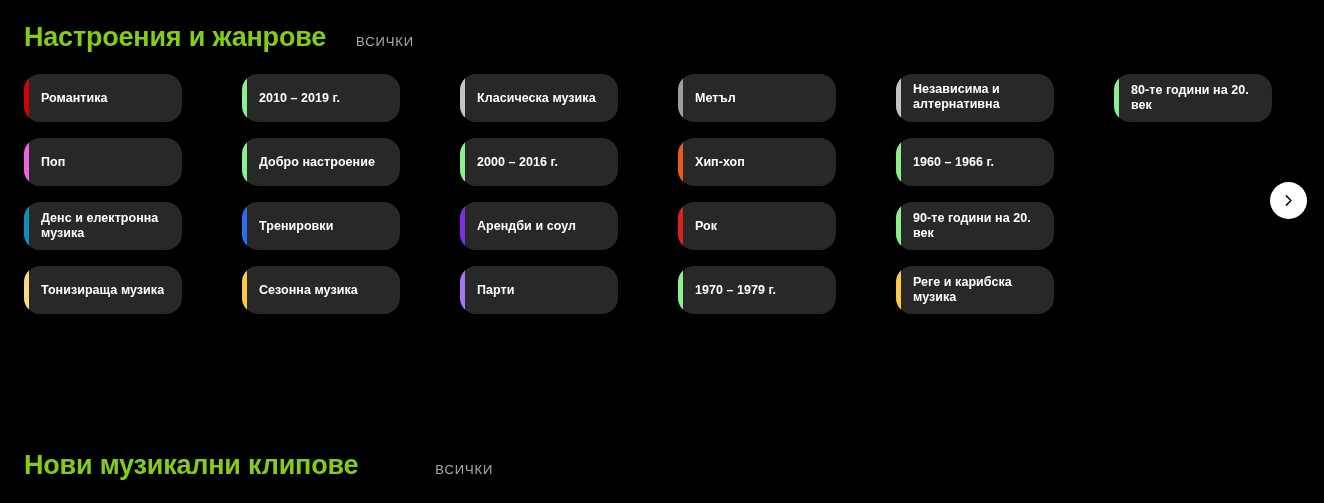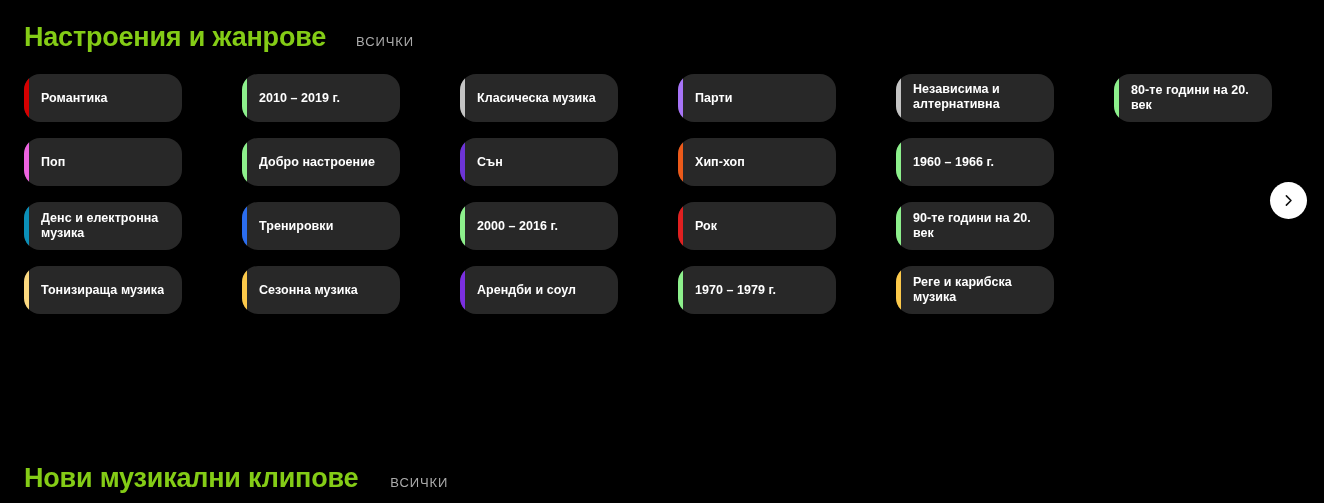--- a/index.html
+++ b/index.html
@@ -116,22 +116,23 @@
     cursor: pointer;
     padding: 0;
     box-shadow: 0 1px 3px rgba(0,0,0,0.45);
   }
   .next-btn svg { display: block; }
 
   
   .section-header.second {
     position: absolute;
     left: 0;
-    top: 463px;
+    top: 450px;
     width: 100%;
+    gap: 45px;
   }
   .second .section-title { font-size: 27px; }
   .second .section-all { margin-left: 32px; }
 </style>
 </head>
 <body>
 
 <div class="page">
 
   <div class="section-header" style="padding-top:22px;">
@@ -171,34 +172,34 @@
         </div>
         <div class="card">
           <span class="accent" style="background: rgb(252, 201, 74);"></span>
           <span class="card-label">Сезонна музика</span>
         </div>
         <div class="card">
           <span class="accent" style="background: rgb(196, 196, 196);"></span>
           <span class="card-label">Класическа музика</span>
         </div>
         <div class="card">
-          <span class="accent" style="background: rgb(109, 52, 214);"></span>
-          <span class="card-label">Сън</span>
-        </div>
-        <div class="card">
           <span class="accent" style="background: rgb(141, 240, 140);"></span>
           <span class="card-label">2000 – 2016 г.</span>
         </div>
         <div class="card">
           <span class="accent" style="background: rgb(123, 47, 224);"></span>
           <span class="card-label">Арендби и соул</span>
         </div>
         <div class="card">
           <span class="accent" style="background: rgb(167, 116, 247);"></span>
           <span class="card-label">Парти</span>
+        </div>
+        <div class="card">
+          <span class="accent" style="background: rgb(158, 158, 158);"></span>
+          <span class="card-label">Метъл</span>
         </div>
         <div class="card">
           <span class="accent" style="background: rgb(236, 90, 26);"></span>
           <span class="card-label">Хип-хоп</span>
         </div>
         <div class="card">
           <span class="accent" style="background: rgb(224, 32, 32);"></span>
           <span class="card-label">Рок</span>
         </div>
         <div class="card">

